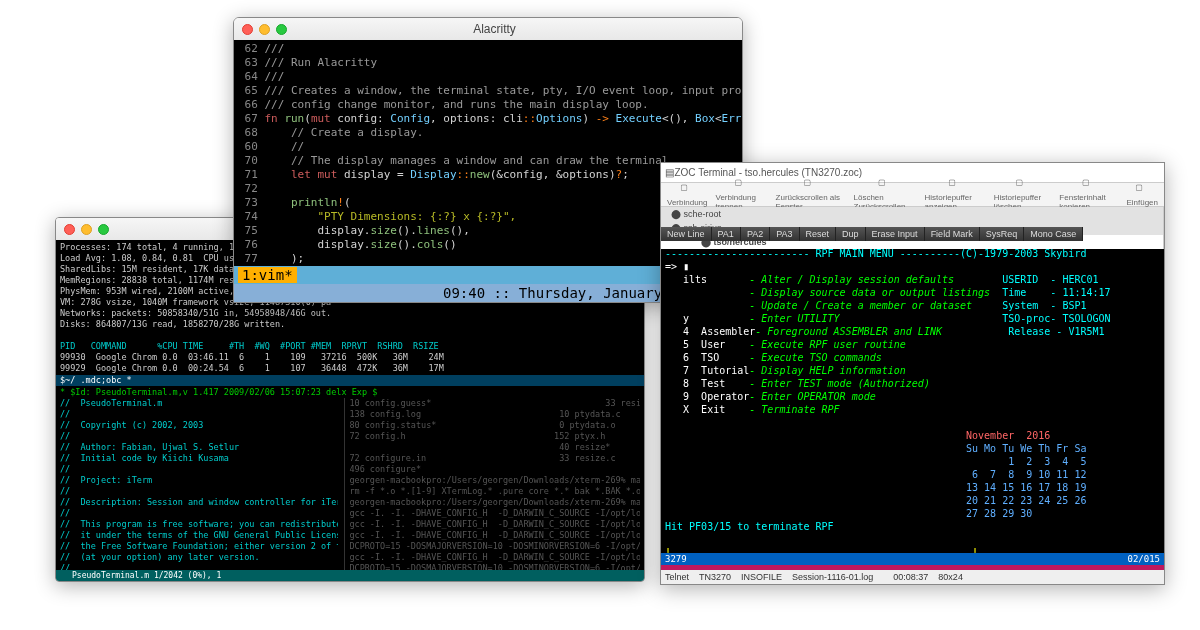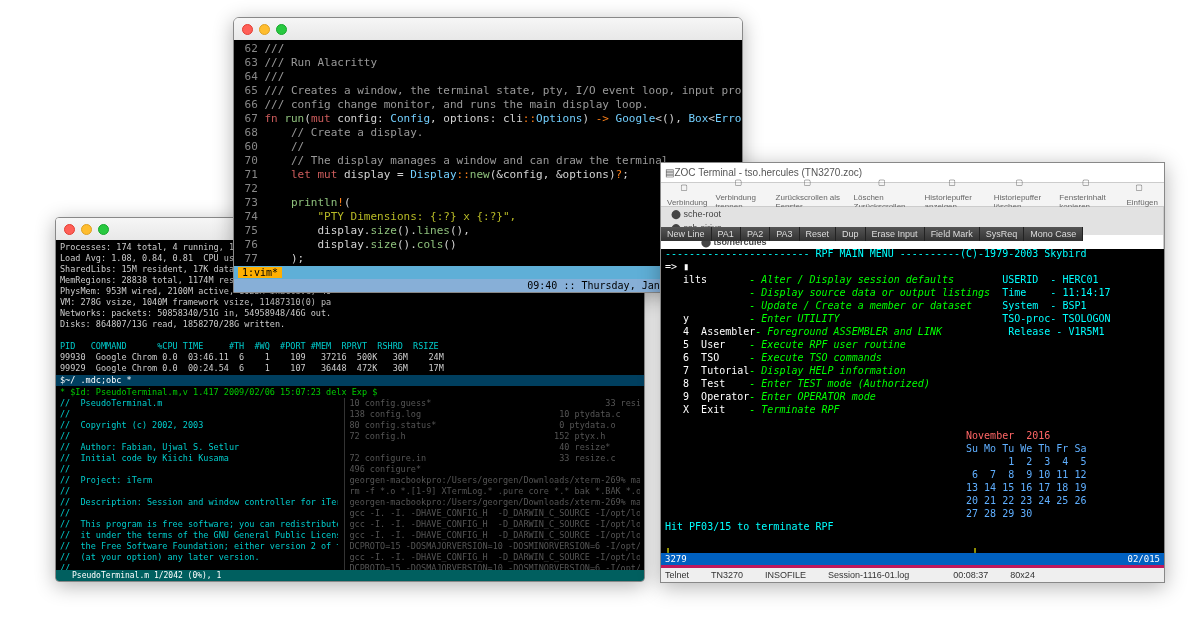--- a/index.html
+++ b/index.html
@@ -6,36 +6,36 @@
 body { font-family: Menlo, Consolas, monospace; background: #fff; width: 1200px; height: 630px; position: relative; overflow: hidden; }
 .window { position: absolute; border: 1px solid #888; border-radius: 6px 6px 0 0; box-shadow: 0 4px 20px rgba(0,0,0,0.3); overflow: hidden; }
 .titlebar { background: linear-gradient(#f6f6f6,#e8e8e8); height: 22px; display: flex; align-items: center; font: 12px -apple-system,sans-serif; color: #444; }
 .traffic { display: flex; gap: 6px; margin-left: 8px; }
 .dot { width: 11px; height: 11px; border-radius: 50%; }
 .dot.r { background:#ff5f57;border:.5px solid #e33e32;} .dot.y{background:#ffbd2e;border:.5px solid #dea023;} .dot.g{background:#28c940;border:.5px solid #17a82d;}
 .title { flex:1; text-align:center; padding-right:40px;}
 .term { background:#000; color:#ccc; font-size:11px; line-height:14px; padding:2px 4px; white-space:pre; overflow:hidden;}
 .ln { color:#888; }
 .cmt { color:#999; } .kw { color:#cd5c5c; } .ty { color:#73d0ff; } .fn { color:#8ec07c; } .st { color:#b8bb26; } .op { color:#fe8019; } .id { color:#d3d3d3; }
-.statusbar { background:#5fafd7; color:#000; font-size:10px; padding:1px 4px; display:flex; }
+.statusbar { background:#5fafd7; color:#000; font-size:14px; padding:1px 4px; display:flex; }
 .statusbar .tag { background:#ffaf00; color:#000; padding:0 4px; margin-right:4px;}
 
 .zoc { left:660px; top:162px; width:505px; border-radius:0; font-size:10px; }
 .zoc .winbar { background:#fff; height:20px; border-bottom:1px solid #ccc; font:10px sans-serif; display:flex; align-items:center; padding:0 4px; color:#555;}
 .zoc .toolbar { background:#f4f4f4; border-bottom:1px solid #ccc; height:24px; display:flex; align-items:center; gap:8px; padding:0 6px; font:8px sans-serif; color:#666;}
 .zoc .toolbar .tbtn { display:flex; flex-direction:column; align-items:center; gap:1px;}
 .zoc .tabs { background:#eee; height:18px; display:flex; font:9px sans-serif; border-bottom:1px solid #ccc;flex-direction:column;}
 .zoc .tabs .tab { padding:2px 10px; border-right:1px solid #ccc; background:#e2e2e2; color:#444;}
 .zoc .tabs .tab.active { background:#fff; font-weight:bold;padding-left:40px;}
 .zoc .btnrow { background:#444; height:18px; display:flex; font:9px sans-serif;align-items:center;}
 .zoc .btnrow .b { padding:2px 6px; color:#ddd; border-right:1px solid #222; background:linear-gradient(#555,#333);}
 .zoc .screen { background:#000; color:#0f0; font:10px/13px Consolas,monospace; padding:4px; height:310px; white-space:pre; overflow:hidden;}
 .zoc .g{color:#0f0;font-style:italic;} .zoc .c{color:#0ff;} .zoc .w{color:#fff;} .zoc .y{color:#ff0;} .zoc .bcal{color:#5fafff;} .zoc .rcal{color:#f66;}
 .zoc .zstat { background:#0060c0; color:#fff; font:9px monospace; padding:1px 4px; display:flex; }
-.zoc .zstat2 { background:#efefef; color:#333; font:9px sans-serif; padding:2px 4px; display:flex; gap:22px; border-top:3px solid #be185d;}
+.zoc .zstat2 { background:#efefef; color:#333; font:9px sans-serif; padding:2px 4px; display:flex; gap:10px; border-top:5px solid #be185d;}
 
 .bl { left:55px; top:217px; width:590px; border-radius:4px;}
 .bl .term { height:330px; font-size:8.5px; line-height:11px;}
 .bl .g{color:#0c0;} .bl .c{color:#0cc;} .bl .y{color:#cc0;} .bl .w{color:#ccc;} .bl .dim{color:#555;}
 .bl .vstat{background:#005f5f;color:#fff;font:8px monospace;padding:1px 16px;}
 .ico { width:14px; height:14px; display:inline-block;}
 </style>
 </head>
 <body>
 
@@ -113,27 +113,28 @@
 <div class="vstat">  PseudoTerminal.m        1/2042 (0%), 1</div>
   </div>
 
 <div class="window" style="left:233px; top:17px; width:510px;">
   <div class="titlebar">
     <div class="traffic">
       <div class="dot r"></div>
       <div class="dot y"></div>
       <div class="dot g"></div>
     </div>
+    <div class="title">Alacritty</div>
   </div>
   <div class="term" id="alacritty-body" style="height:226px;"><span class="ln"> 62</span> <span class="cmt">/// </span>
 <span class="ln"> 63</span> <span class="cmt">/// Run Alacritty</span>
 <span class="ln"> 64</span> <span class="cmt">///</span>
 <span class="ln"> 65</span> <span class="cmt">/// Creates a window, the terminal state, pty, I/O event loop, input processor,</span>
 <span class="ln"> 66</span> <span class="cmt">/// config change monitor, and runs the main display loop.</span>
-<span class="ln"> 67</span> <span class="id"><span class="kw">fn</span> <span class="fn">run</span>(<span class="kw">mut</span> config: <span class="ty">Config</span>, options: cli<span class="op">::</span><span class="ty">Options</span>) <span class="op">-&gt;</span> <span class="ty">Google</span>&lt;(), <span class="ty">Box</span>&lt;<span class="ty">Error</span>&gt;&gt; {</span>
+<span class="ln"> 67</span> <span class="id"><span class="kw">fn</span> <span class="fn">run</span>(<span class="kw">mut</span> config: <span class="ty">Config</span>, options: cli<span class="op">::</span><span class="ty">Options</span>) <span class="op">-&gt;</span> <span class="ty">Execute</span>&lt;(), <span class="ty">Box</span>&lt;<span class="ty">Error</span>&gt;&gt; {</span>
 <span class="ln"> 68</span> <span class="cmt">    // Create a display.</span>
 <span class="ln"> 60</span> <span class="cmt">    //</span>
 <span class="ln"> 70</span> <span class="cmt">    // The display manages a window and can draw the terminal</span>
 <span class="ln"> 71</span> <span class="id">    <span class="kw">let</span> <span class="kw">mut</span> display = <span class="ty">Display</span><span class="op">::</span><span class="fn">new</span>(&amp;config, &amp;options)<span class="op">?</span>;</span>
 <span class="ln"> 72</span> <span class="cmt"></span>
 <span class="ln"> 73</span> <span class="id">    <span class="fn">println</span><span class="op">!</span>(</span>
 <span class="ln"> 74</span> <span class="st">        "PTY Dimensions: {:?} x {:?}",</span>
 <span class="ln"> 75</span> <span class="id">        display.<span class="fn">size</span>().<span class="fn">lines</span>(),</span>
 <span class="ln"> 76</span> <span class="id">        display.<span class="fn">size</span>().<span class="fn">cols</span>()</span>
 <span class="ln"> 77</span> <span class="id">    );</span>

